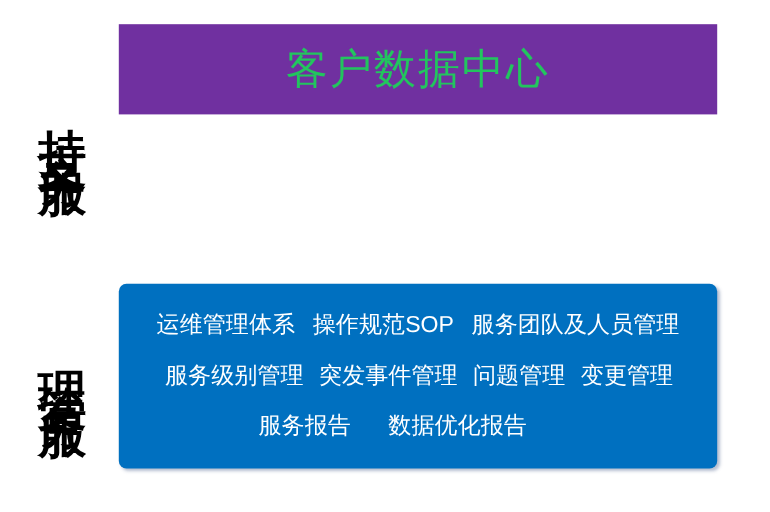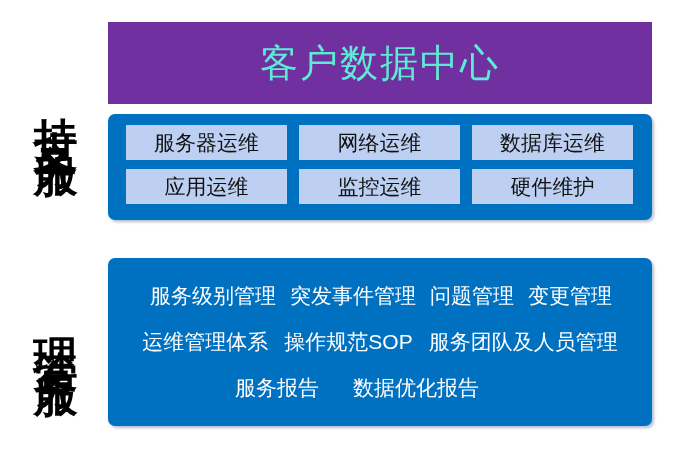--- a/index.html
+++ b/index.html
@@ -55,21 +55,21 @@
     left: 108px;
     top: 22px;
     width: 544px;
     height: 82px;
     background: #7030A0;
     display: flex;
     align-items: center;
     justify-content: center;
   }
   #header-title {
-    color: #5eead4;
+    color: #22c55e;
     font-size: 38px;
     line-height: 1;
     letter-spacing: 2px;
     font-weight: normal;
   }
 
   
   .blue-panel {
     position: absolute;
     background: #0070C0;
@@ -150,66 +150,37 @@
 <body>
 
 <div id="diagram-root">
 
   <div class="side-label" id="side-label-support">服务支持</div>
 
   <div id="header-banner">
     <div id="header-title">客户数据中心</div>
   </div>
 
-  <div class="blue-panel" id="support-panel">
-    <div id="support-grid">
-
-      <div class="support-tile">
-        <span class="support-tile-label">服务器运维</span>
-      </div>
-
-      <div class="support-tile">
-        <span class="support-tile-label">网络运维</span>
-      </div>
-
-      <div class="support-tile">
-        <span class="support-tile-label">数据库运维</span>
-      </div>
-
-      <div class="support-tile">
-        <span class="support-tile-label">应用运维</span>
-      </div>
-
-      <div class="support-tile">
-        <span class="support-tile-label">监控运维</span>
-      </div>
-
-      <div class="support-tile">
-        <span class="support-tile-label">硬件维护</span>
-      </div>
-
-    </div>
-  </div>
 
   <div class="side-label" id="side-label-management">服务管理</div>
 
   <div class="blue-panel" id="management-panel">
     <div id="management-rows">
 
+      <div class="mgmt-row mgmt-row-1">
+        <span class="mgmt-item">运维管理体系</span>
+        <span class="mgmt-item">操作规范SOP</span>
+        <span class="mgmt-item">服务团队及人员管理</span>
+      </div>
+
       <div class="mgmt-row mgmt-row-0">
         <span class="mgmt-item">服务级别管理</span>
         <span class="mgmt-item">突发事件管理</span>
         <span class="mgmt-item">问题管理</span>
         <span class="mgmt-item">变更管理</span>
-      </div>
-
-      <div class="mgmt-row mgmt-row-1">
-        <span class="mgmt-item">运维管理体系</span>
-        <span class="mgmt-item">操作规范SOP</span>
-        <span class="mgmt-item">服务团队及人员管理</span>
       </div>
 
       <div class="mgmt-row mgmt-row-2">
         <span class="mgmt-item">服务报告</span>
         <span class="mgmt-item">数据优化报告</span>
       </div>
 
     </div>
   </div>
 

